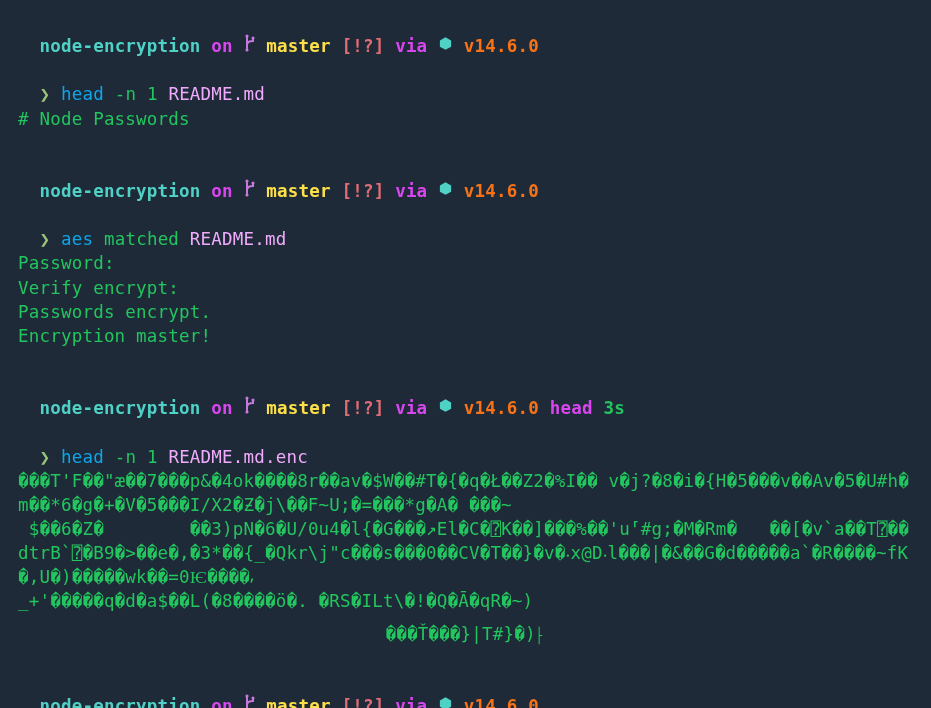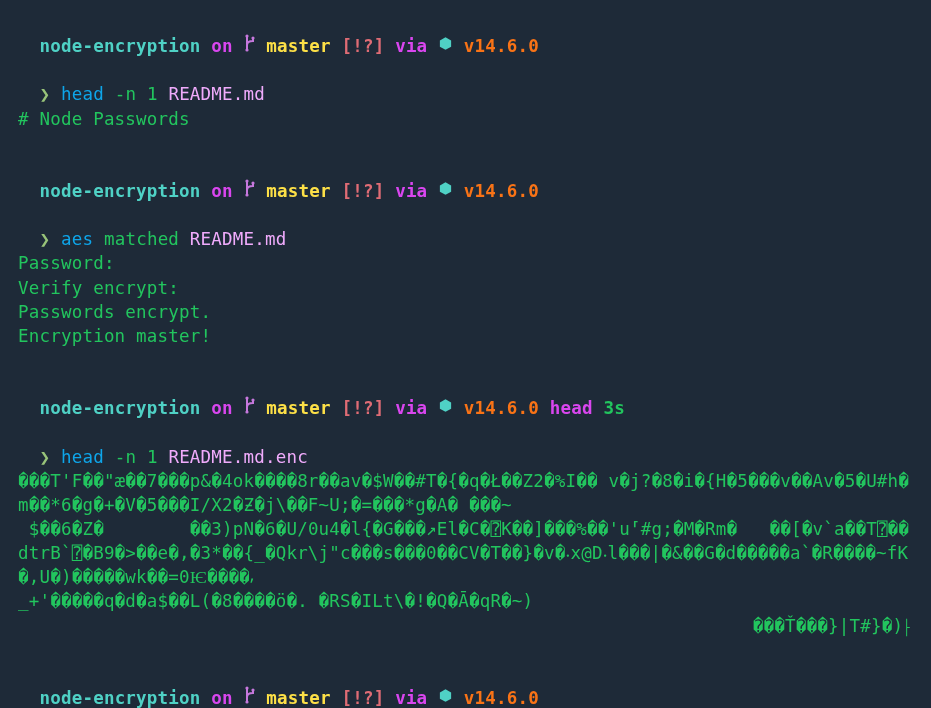--- a/index.html
+++ b/index.html
@@ -25,21 +25,21 @@
   .yellow { color: #22c55e; }
   .grey { color: #22c55e; }
   .prompt-arrow { color: #98c379; font-weight: 700; }
   .cmd { color: #0ea5e9; }
   .file { color: #f0abfc; }
   .blank { height: 1.38em; }
   .hex { display:inline-flex; align-items:center; }
   .hex svg { width: 15px; height: 17px; display:block; }
   .branch-icon { display:inline-flex; align-items:center; }
   .branch-icon svg { width: 12px; height: 18px; display:block; }
-  .output-right { text-align: right; }
+  .output-right { text-align: center; margin-top: 8px; }
 </style>
 </head>
 <body>
 
 <div class="line">
   <span class="cyan bold">node-encryption</span><span class="white bold"> </span><span class="white bold">on</span><span> </span><span class="branch-icon magenta"><svg viewBox="0 0 12 18">
         <path d="M3 2 v14 M3 11 q0 -4 6 -4 v-3" stroke="#c678dd" stroke-width="2" fill="none" stroke-linecap="round"></path>
         <circle cx="3" cy="2" r="1.6" fill="#c678dd"></circle>
         <circle cx="3" cy="16" r="1.6" fill="#c678dd"></circle>
         <circle cx="9" cy="4" r="1.6" fill="#c678dd"></circle>

